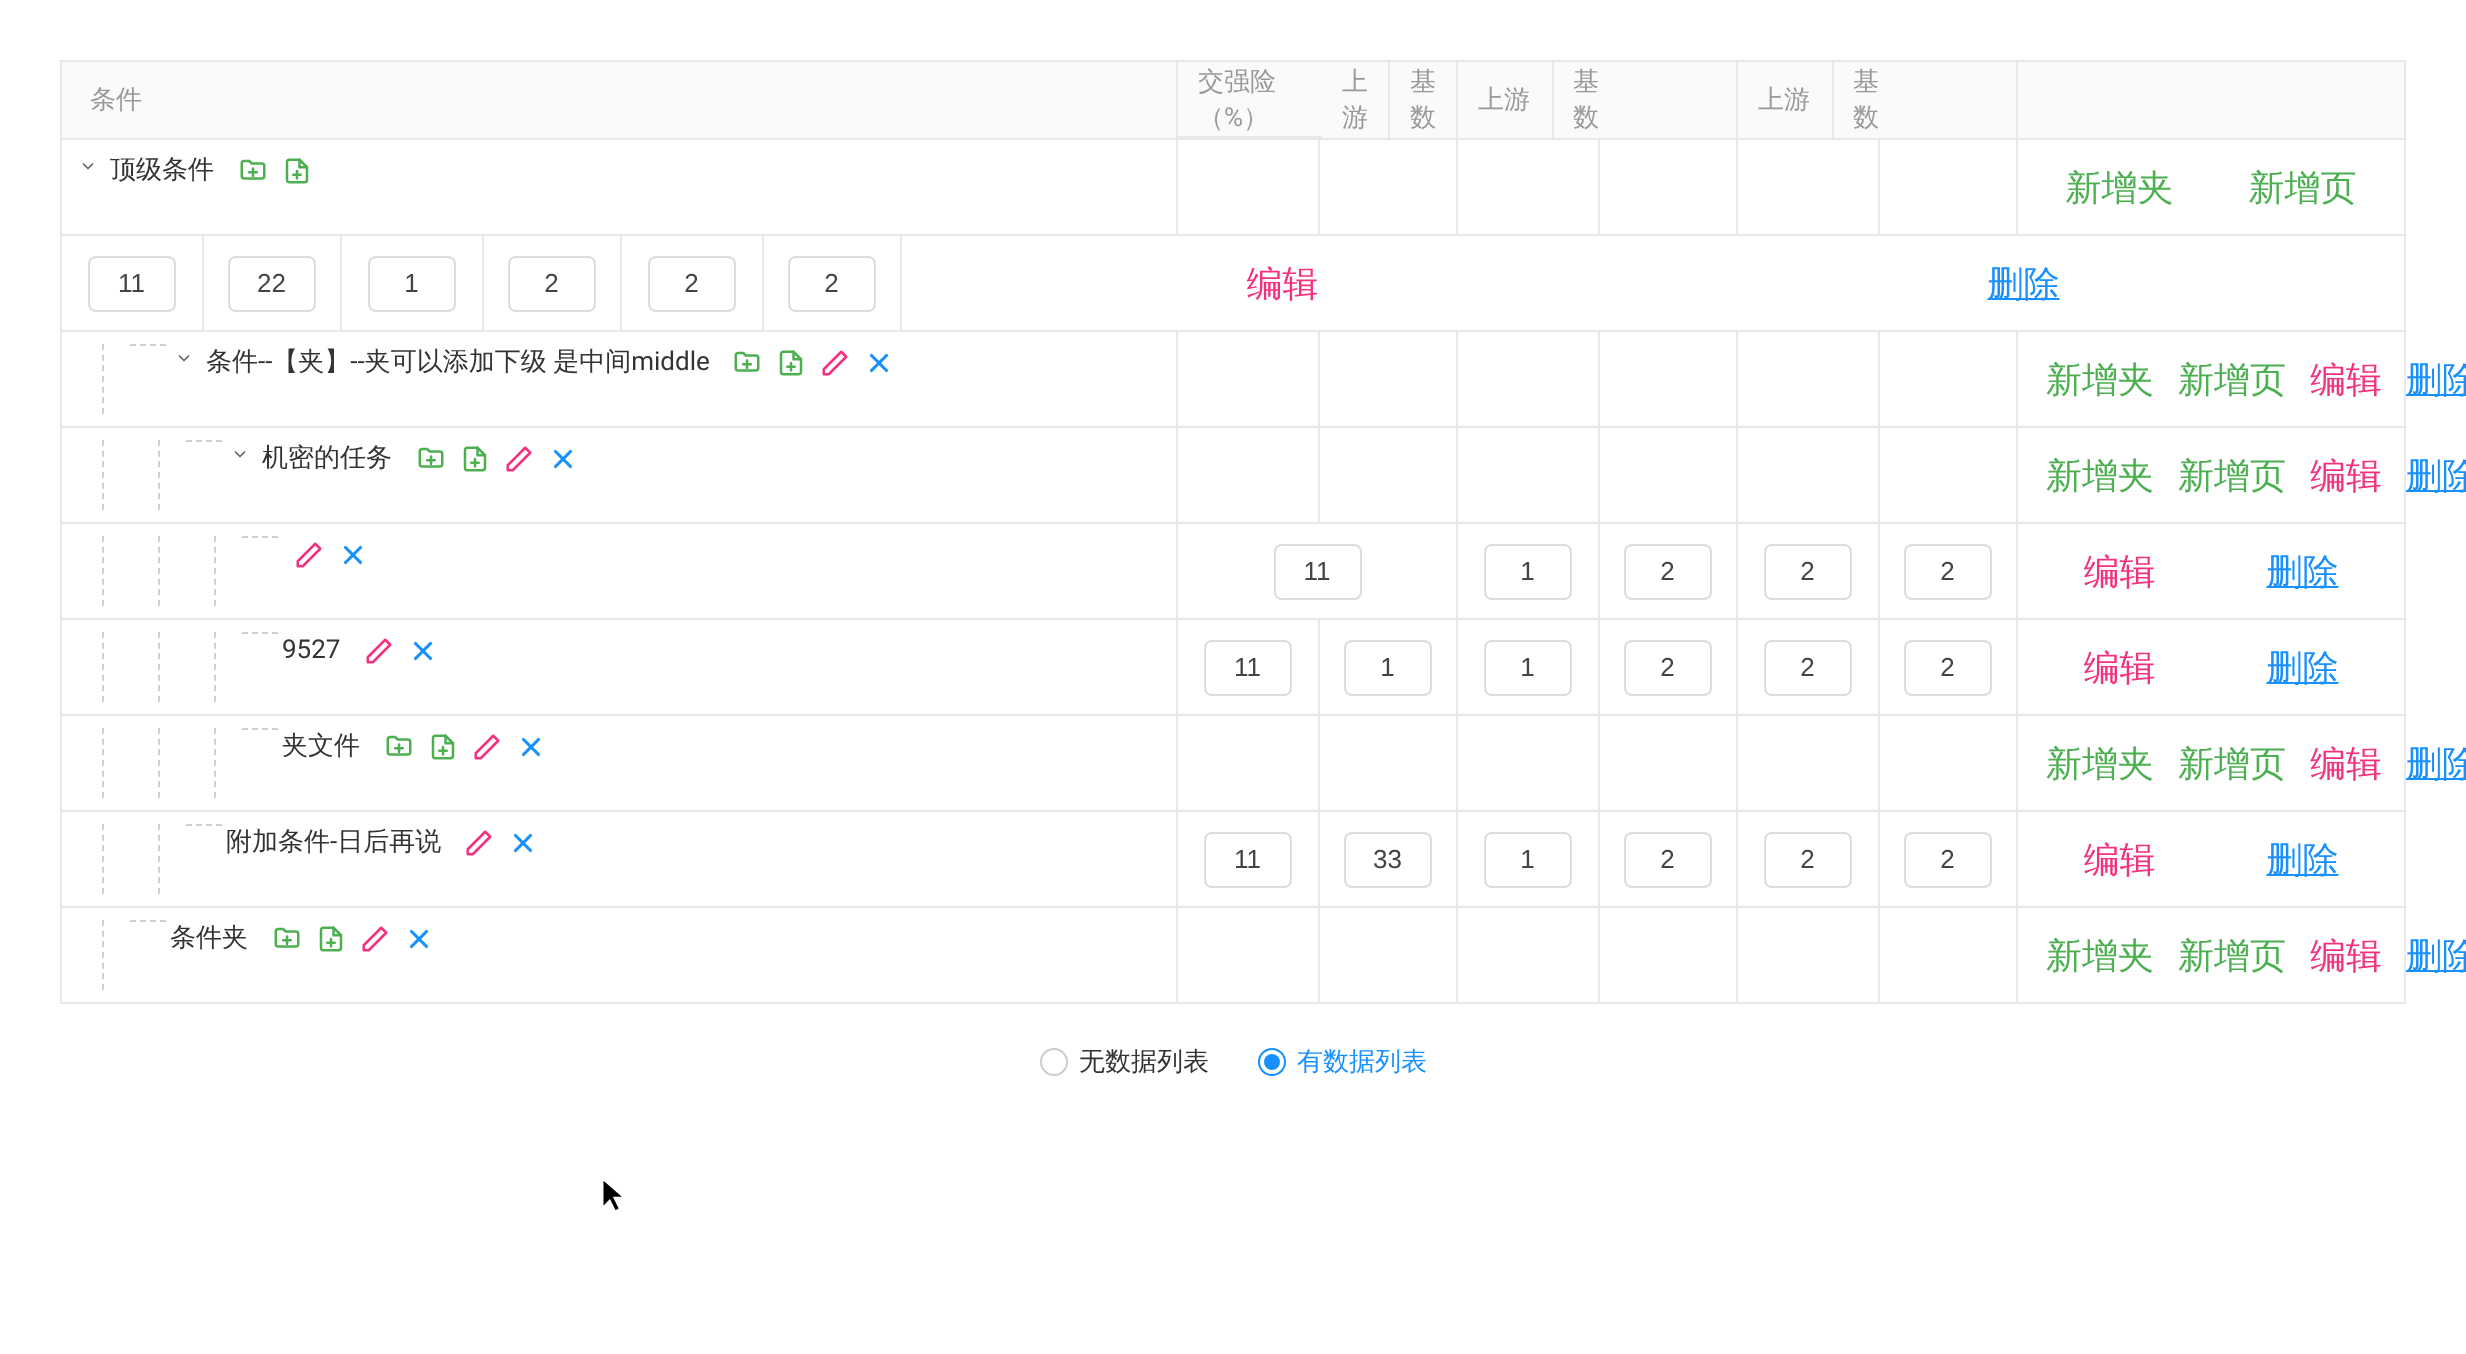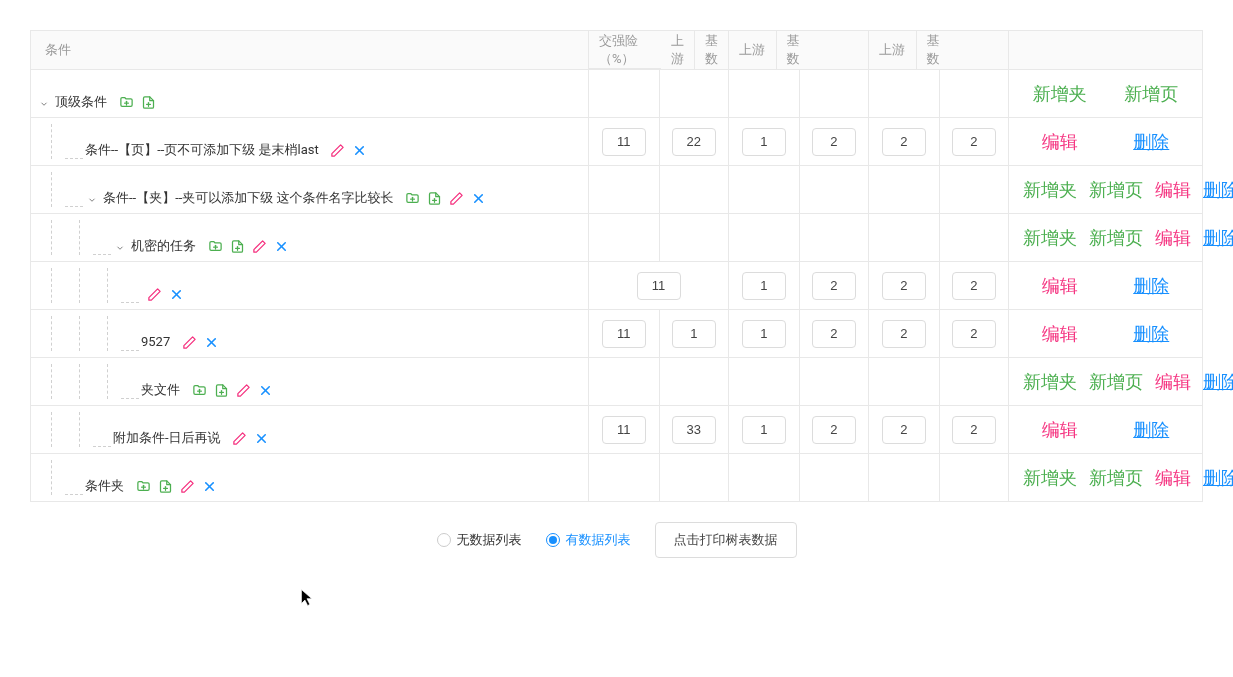--- a/index.html
+++ b/index.html
@@ -76,21 +76,21 @@
   }
   
   .tbl-body .tree-row {
     display: flex;
     border-top: 1px solid var(--border);
     min-height: 48px;
   }
   .tree-row .cell-cond {
     flex: 0 0 558px;
     display: flex;
-    align-items: flex-end;
+    align-items: flex-start;
     padding: 6px 14px 6px 6px;
     border-right: 1px solid var(--border);
     position: relative;
   }
   .tree-row .cell-num-group {
     flex: 0 0 140px;
     display: flex;
     border-right: 1px solid var(--border);
   }
   .tree-row .cell-num {
@@ -310,36 +310,20 @@
         <div class="cell-num-group">
           <div class="cell-num"></div>
           <div class="cell-num"></div>
         </div>
         <div class="cell-ops" style="justify-content: space-around;">
           <span class="op-link green">新增夹</span>
           <span class="op-link green">新增页</span>
         </div>
       </div>
       <div class="tree-row">
-        <div class="cell-cond">
-          <span class="indent" style="width: 28px;"></span>
-          <span class="hdash"></span>
-          <span class="node-label">条件--【页】--页不可添加下级 是末梢last</span>
-          <span class="ticon magenta">
-            <svg viewBox="0 0 24 24" stroke-width="2" stroke-linecap="round" stroke-linejoin="round">
-              <path d="M17 3l4 4L7 21H3v-4L17 3z"></path>
-            </svg>
-          </span>
-          <span class="ticon blue">
-            <svg viewBox="0 0 24 24" stroke-width="2.5" stroke-linecap="round">
-              <line x1="6" y1="6" x2="18" y2="18"></line>
-              <line x1="18" y1="6" x2="6" y2="18"></line>
-            </svg>
-          </span>
-        </div>
         <div class="cell-num-group">
           <div class="cell-num">
             <input class="num-input" value="11" style="">
           </div>
           <div class="cell-num">
             <input class="num-input" value="22" style="">
           </div>
         </div>
         <div class="cell-num-group">
           <div class="cell-num">
@@ -364,21 +348,21 @@
       </div>
       <div class="tree-row">
         <div class="cell-cond">
           <span class="indent" style="width: 28px;"></span>
           <span class="hdash"></span>
           <span class="caret">
             <svg viewBox="0 0 24 24" fill="none" stroke="currentColor" stroke-width="2">
               <polyline points="6 9 12 15 18 9"></polyline>
             </svg>
           </span>
-          <span class="node-label">条件--【夹】--夹可以添加下级 这个条件名字比较长</span>
+          <span class="node-label">条件--【夹】--夹可以添加下级 是中间middle</span>
           <span class="ticon green">
             <svg viewBox="0 0 24 24" stroke-width="2" stroke-linecap="round" stroke-linejoin="round">
               <path d="M3 6a2 2 0 0 1 2-2h4l2 2h8a2 2 0 0 1 2 2v8a2 2 0 0 1-2 2H5a2 2 0 0 1-2-2V6z"></path>
               <line x1="12" y1="10" x2="12" y2="16"></line>
               <line x1="9" y1="13" x2="15" y2="13"></line>
             </svg>
           </span>
           <span class="ticon green">
             <svg viewBox="0 0 24 24" stroke-width="2" stroke-linecap="round" stroke-linejoin="round">
               <path d="M14 3H6a2 2 0 0 0-2 2v14a2 2 0 0 0 2 2h12a2 2 0 0 0 2-2V9l-6-6z"></path>
@@ -723,18 +707,17 @@
 
 <div class="footer">
   <label class="radio" id="radio-nodata">
     <span class="dot"></span>
     <span class="lbl">无数据列表</span>
   </label>
   <label class="radio checked" id="radio-withdata">
     <span class="dot"></span>
     <span class="lbl">有数据列表</span>
   </label>
-  <button class="btn">点击打印树表数据</button>
 </div>
 
 <svg class="cursor" viewBox="0 0 20 28">
   <path d="M2 2 L2 22 L7 17 L11 25 L14 23 L10 15 L17 15 Z" fill="#000" stroke="#fff" stroke-width="1"></path>
 </svg>
 
 </body></html>

